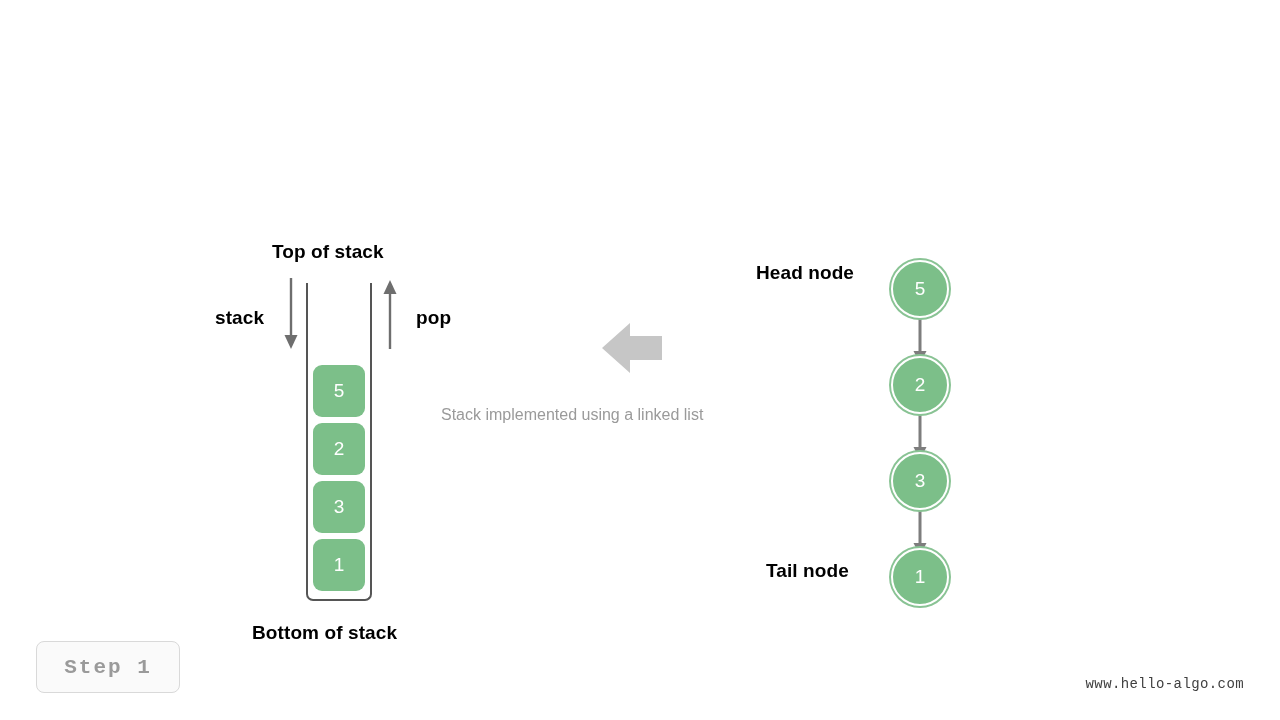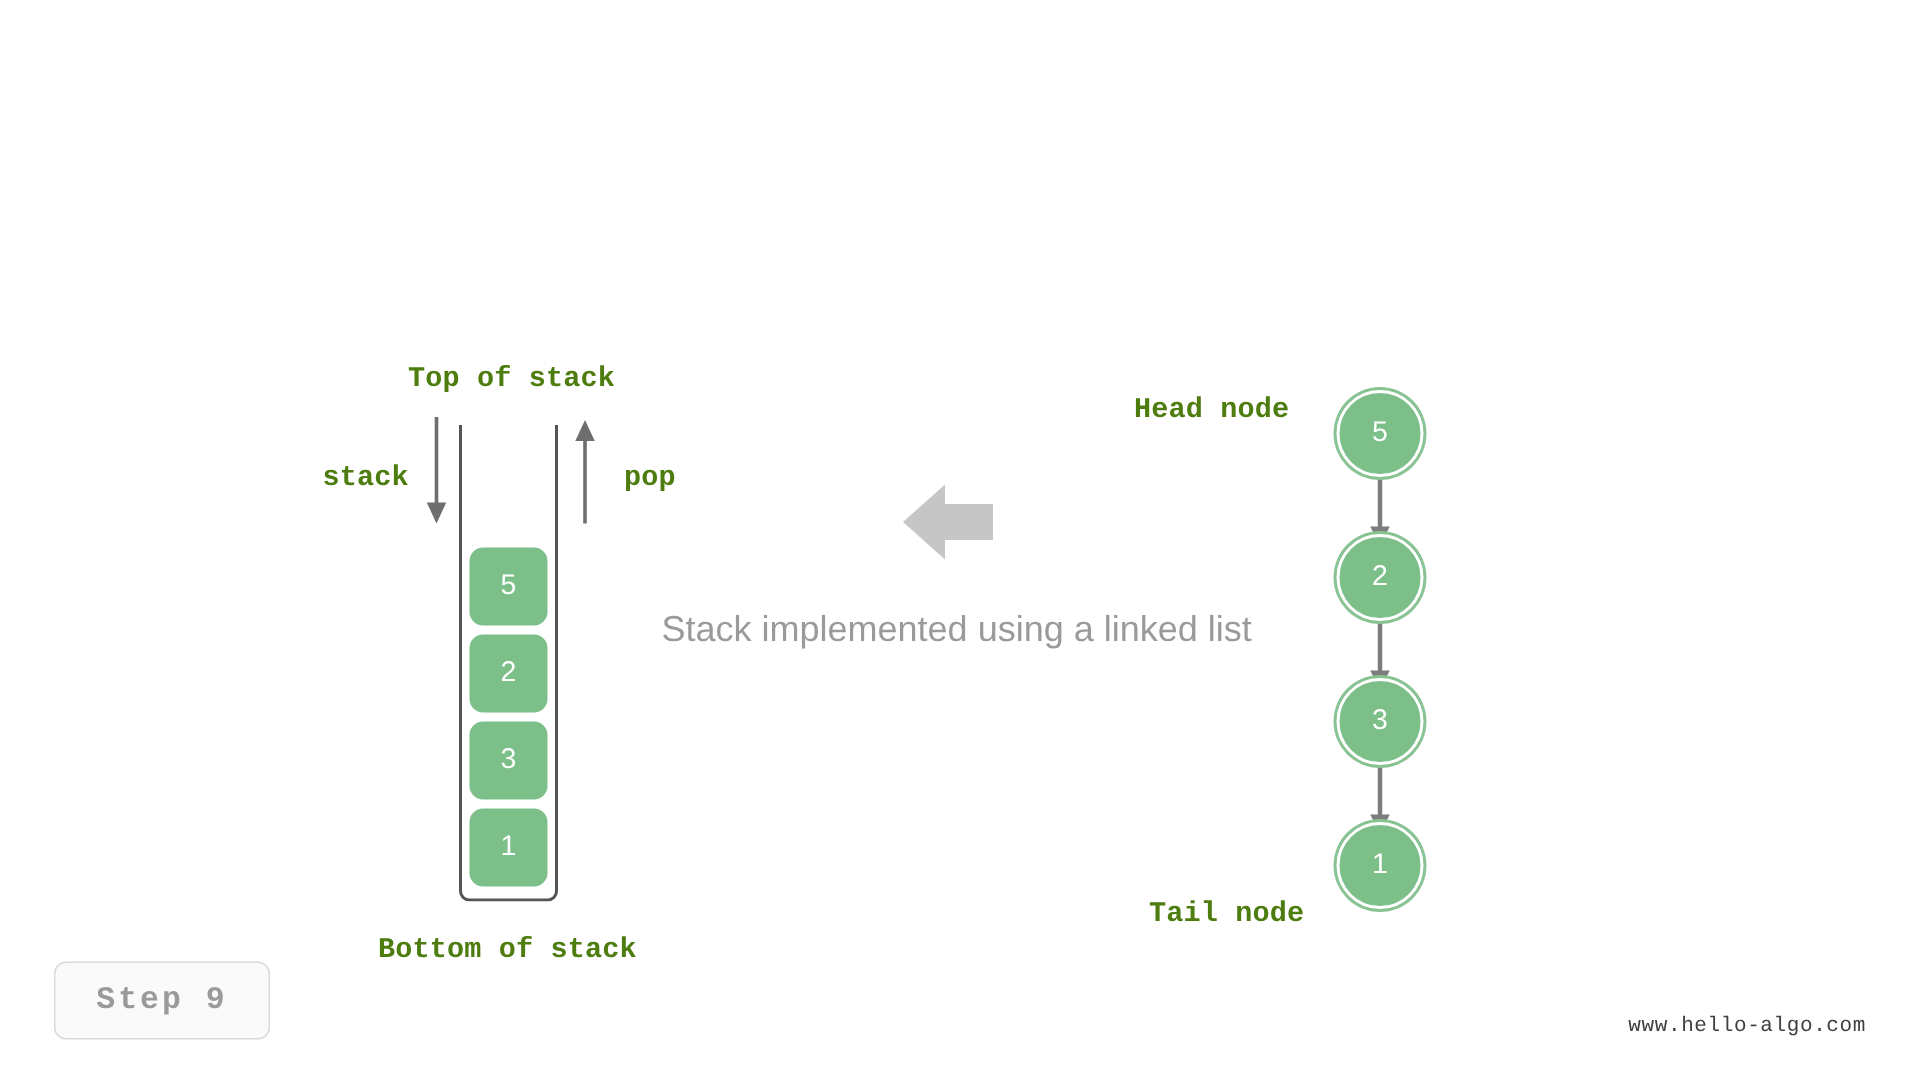--- a/index.html
+++ b/index.html
@@ -22,32 +22,32 @@
     width: 1280px;
     height: 720px;
   }
 
   
   .abs { position: absolute; }
 
   
   .label-bold {
     position: absolute;
-    font-family: Liberation Mono, monospace;
+    font-family: Liberation Sans, sans-serif;
     font-weight: bold;
     font-size: 19px;
-    color: #4d7c0f;
+    color: #000000;
     white-space: nowrap;
     letter-spacing: 0.1px;
   }
 
   .caption {
     position: absolute;
     font-family: "Liberation Sans", sans-serif;
-    font-size: 24px;
+    font-size: 16px;
     color: #9a9a9a;
     white-space: nowrap;
   }
 
   
   #stack-container {
     position: absolute;
     left: 306px;
     top: 283px;
     width: 66px;
@@ -162,37 +162,37 @@
   <div class="label-bold" style="left:252px; top:622px;text-align:right;">Bottom of stack</div>
 
   <svg class="abs" style="left:602px; top:320px;" width="62" height="56" viewBox="0 0 62 56">
     <path d="M0 28 L28 3 L28 16 L60 16 L60 40 L28 40 L28 53 Z" fill="#c6c6c6"></path>
   </svg>
 
   <div class="caption" style="left:441px; top:406px;">Stack implemented using a linked list</div>
 
   <div class="label-bold" style="left:756px; top:262px;">Head node</div>
 
-  <div class="label-bold" style="left:766px; top:598px;">Tail node</div>
+  <div class="label-bold" style="left:766px; top:560px;">Tail node</div>
 
   <svg class="abs" style="left:906px; top:318px;" width="28" height="50" viewBox="0 0 28 50">
     <line x1="14" y1="0" x2="14" y2="36" stroke="#7d7d7d" stroke-width="3"></line>
     <path d="M14 46 L7.5 33 L20.5 33 Z" fill="#7d7d7d"></path>
   </svg>
   <svg class="abs" style="left:906px; top:414px;" width="28" height="50" viewBox="0 0 28 50">
     <line x1="14" y1="0" x2="14" y2="36" stroke="#7d7d7d" stroke-width="3"></line>
     <path d="M14 46 L7.5 33 L20.5 33 Z" fill="#7d7d7d"></path>
   </svg>
   <svg class="abs" style="left:906px; top:510px;" width="28" height="50" viewBox="0 0 28 50">
     <line x1="14" y1="0" x2="14" y2="36" stroke="#7d7d7d" stroke-width="3"></line>
     <path d="M14 46 L7.5 33 L20.5 33 Z" fill="#7d7d7d"></path>
   </svg>
 
   <div class="ll-node" style="left:891px; top:260px;">5</div>
   <div class="ll-node" style="left:891px; top:356px;">2</div>
   <div class="ll-node" style="left:891px; top:452px;">3</div>
   <div class="ll-node" style="left:891px; top:548px;">1</div>
 
-  <div id="step-badge">Step 9</div>
+  <div id="step-badge">Step 1</div>
 
   <div id="watermark">www.hello-algo.com</div>
 
 </div>
 
 </body></html>

